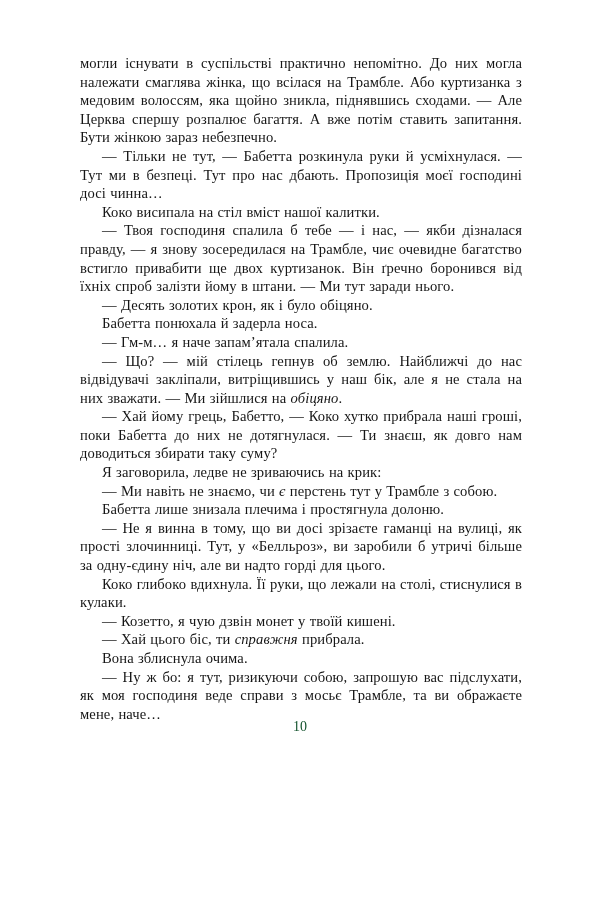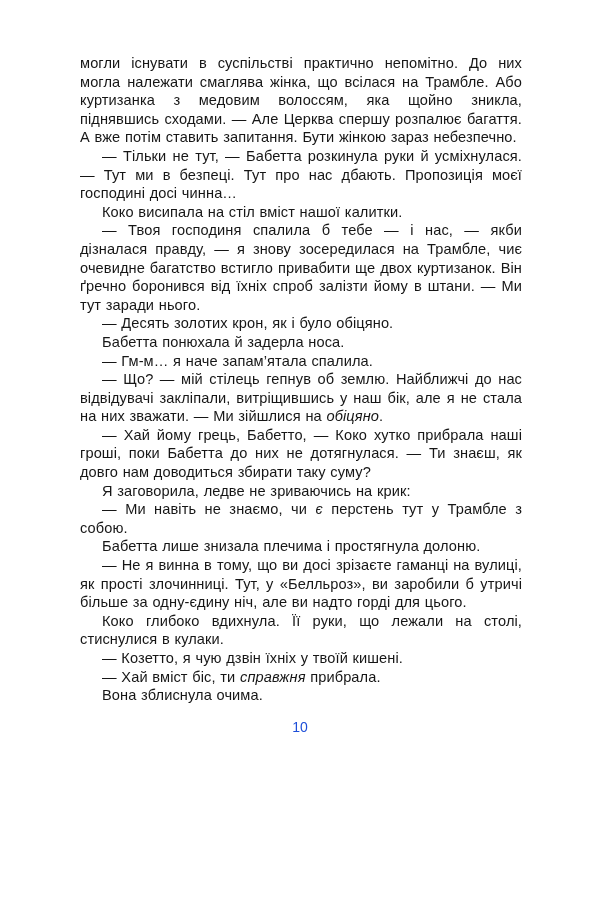--- a/index.html
+++ b/index.html
@@ -7,21 +7,21 @@
     padding: 0;
     background: #ffffff;
   }
   .book-page {
     position: relative;
     width: 600px;
     height: 747px;
     box-sizing: border-box;
     background: #ffffff;
     color: #161616;
-    font-family: Liberation Sans, sans-serif;
+    font-family: Liberation Serif, serif;
     padding: 54px 78px 0 80px;
     overflow: hidden;
   }
   .text-block {
     width: 100%;
   }
   .para {
     margin: 0;
     font-size: 14.6px;
     line-height: 18.6px;
@@ -35,21 +35,21 @@
   .para em {
     font-style: italic;
   }
   .page-number {
     position: absolute;
     left: 0;
     bottom: 12px;
     width: 100%;
     text-align: center;
     font-size: 14px;
-    color: #1d4ed8;
+    color: #14532d;
   }
 </style>
 </head>
 <body>
 
 <div class="book-page">
   <div class="text-block">
       <p class="para"><span>могли існувати в суспільстві практично непомітно. До них могла належати смаглява жінка, що всілася на Трамбле. Або куртизанка з медовим волоссям, яка щойно зникла, піднявшись сходами. — Але Церква спершу розпалює багаття. А вже потім ставить запитання. Бути жінкою зараз небезпечно.</span></p>
       <p class="para indent"><span>— Тільки не тут, — Бабетта розкинула руки й усміхнулася. — Тут ми в безпеці. Тут про нас дбають. Пропозиція моєї господині досі чинна…</span></p>
       <p class="para indent"><span>Коко висипала на стіл вміст нашої калитки.</span></p>
@@ -57,18 +57,19 @@
       <p class="para indent"><span>— Десять золотих крон, як і було обіцяно.</span></p>
       <p class="para indent"><span>Бабетта понюхала й задерла носа.</span></p>
       <p class="para indent"><span>— Гм-м… я наче запам’ятала спалила.</span></p>
       <p class="para indent"><span>— Що? — мій стілець гепнув об землю. Найближчі до нас відвідувачі закліпали, витріщившись у наш бік, але я не стала на них зважати. — Ми зійшлися на </span><em>обіцяно</em><span>.</span></p>
       <p class="para indent"><span>— Хай йому грець, Бабетто, — Коко хутко прибрала наші гроші, поки Бабетта до них не дотягнулася. — Ти знаєш, як довго нам доводиться збирати таку суму?</span></p>
       <p class="para indent"><span>Я заговорила, ледве не зриваючись на крик:</span></p>
       <p class="para indent"><span>— Ми навіть не знаємо, чи </span><em>є</em><span> перстень тут у Трамбле з собою.</span></p>
       <p class="para indent"><span>Бабетта лише знизала плечима і простягнула долоню.</span></p>
       <p class="para indent"><span>— Не я винна в тому, що ви досі зрізаєте гаманці на вулиці, як прості злочинниці. Тут, у «Белльроз», ви заробили б утричі більше за одну-єдину ніч, але ви надто горді для цього.</span></p>
       <p class="para indent"><span>Коко глибоко вдихнула. Її руки, що лежали на столі, стиснулися в кулаки.</span></p>
-      <p class="para indent"><span>— Козетто, я чую дзвін їхніх у твоїй кишені.</span></p>
-      <p class="para indent"><span>— Хай вміст біс, ти </span><em>справжня</em><span> прибрала.</span></p>
+      <p class="para indent"><span>— Козетто, я чую дзвін монет у твоїй кишені.</span></p>
+      <p class="para indent"><span>— Хай цього біс, ти </span><em>справжня</em><span> прибрала.</span></p>
       <p class="para indent"><span>Вона зблиснула очима.</span></p>
+      <p class="para indent"><span>— Ну ж бо: я тут, ризикуючи собою, запрошую вас підслухати, як моя господиня веде справи з мосьє Трамбле, та ви ображаєте мене, наче…</span></p>
     </div>
   <div class="page-number">10</div>
 </div>
 
 </body></html>

